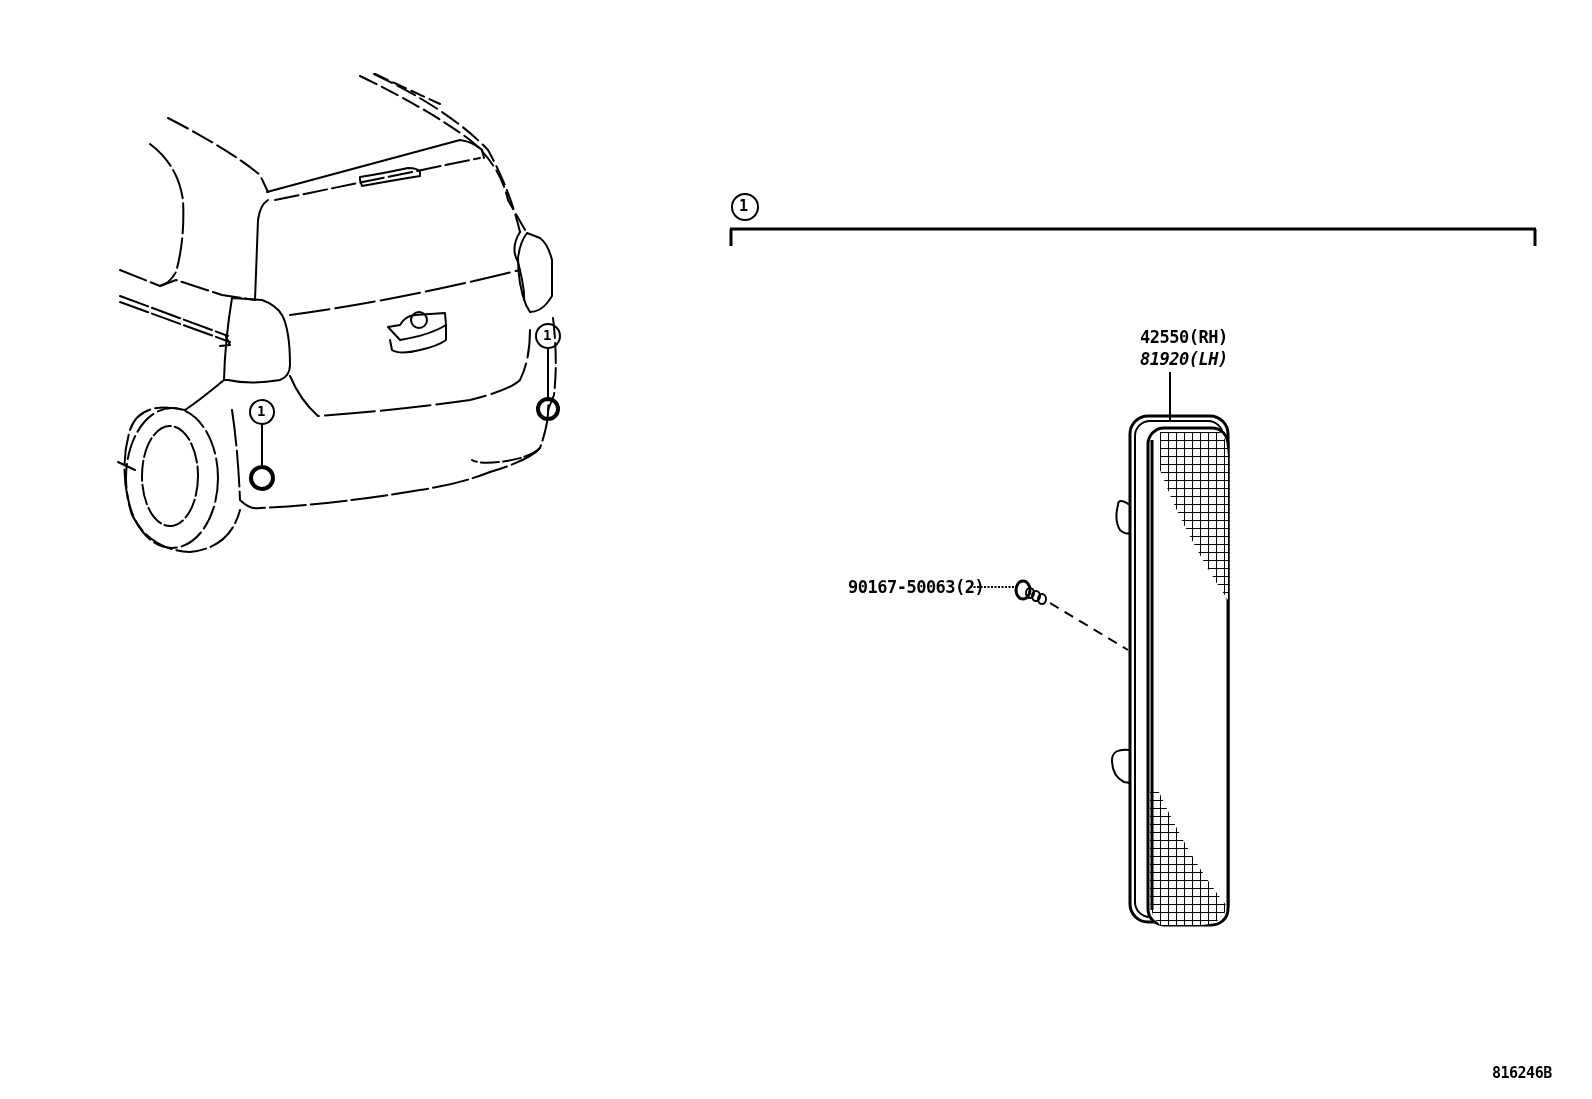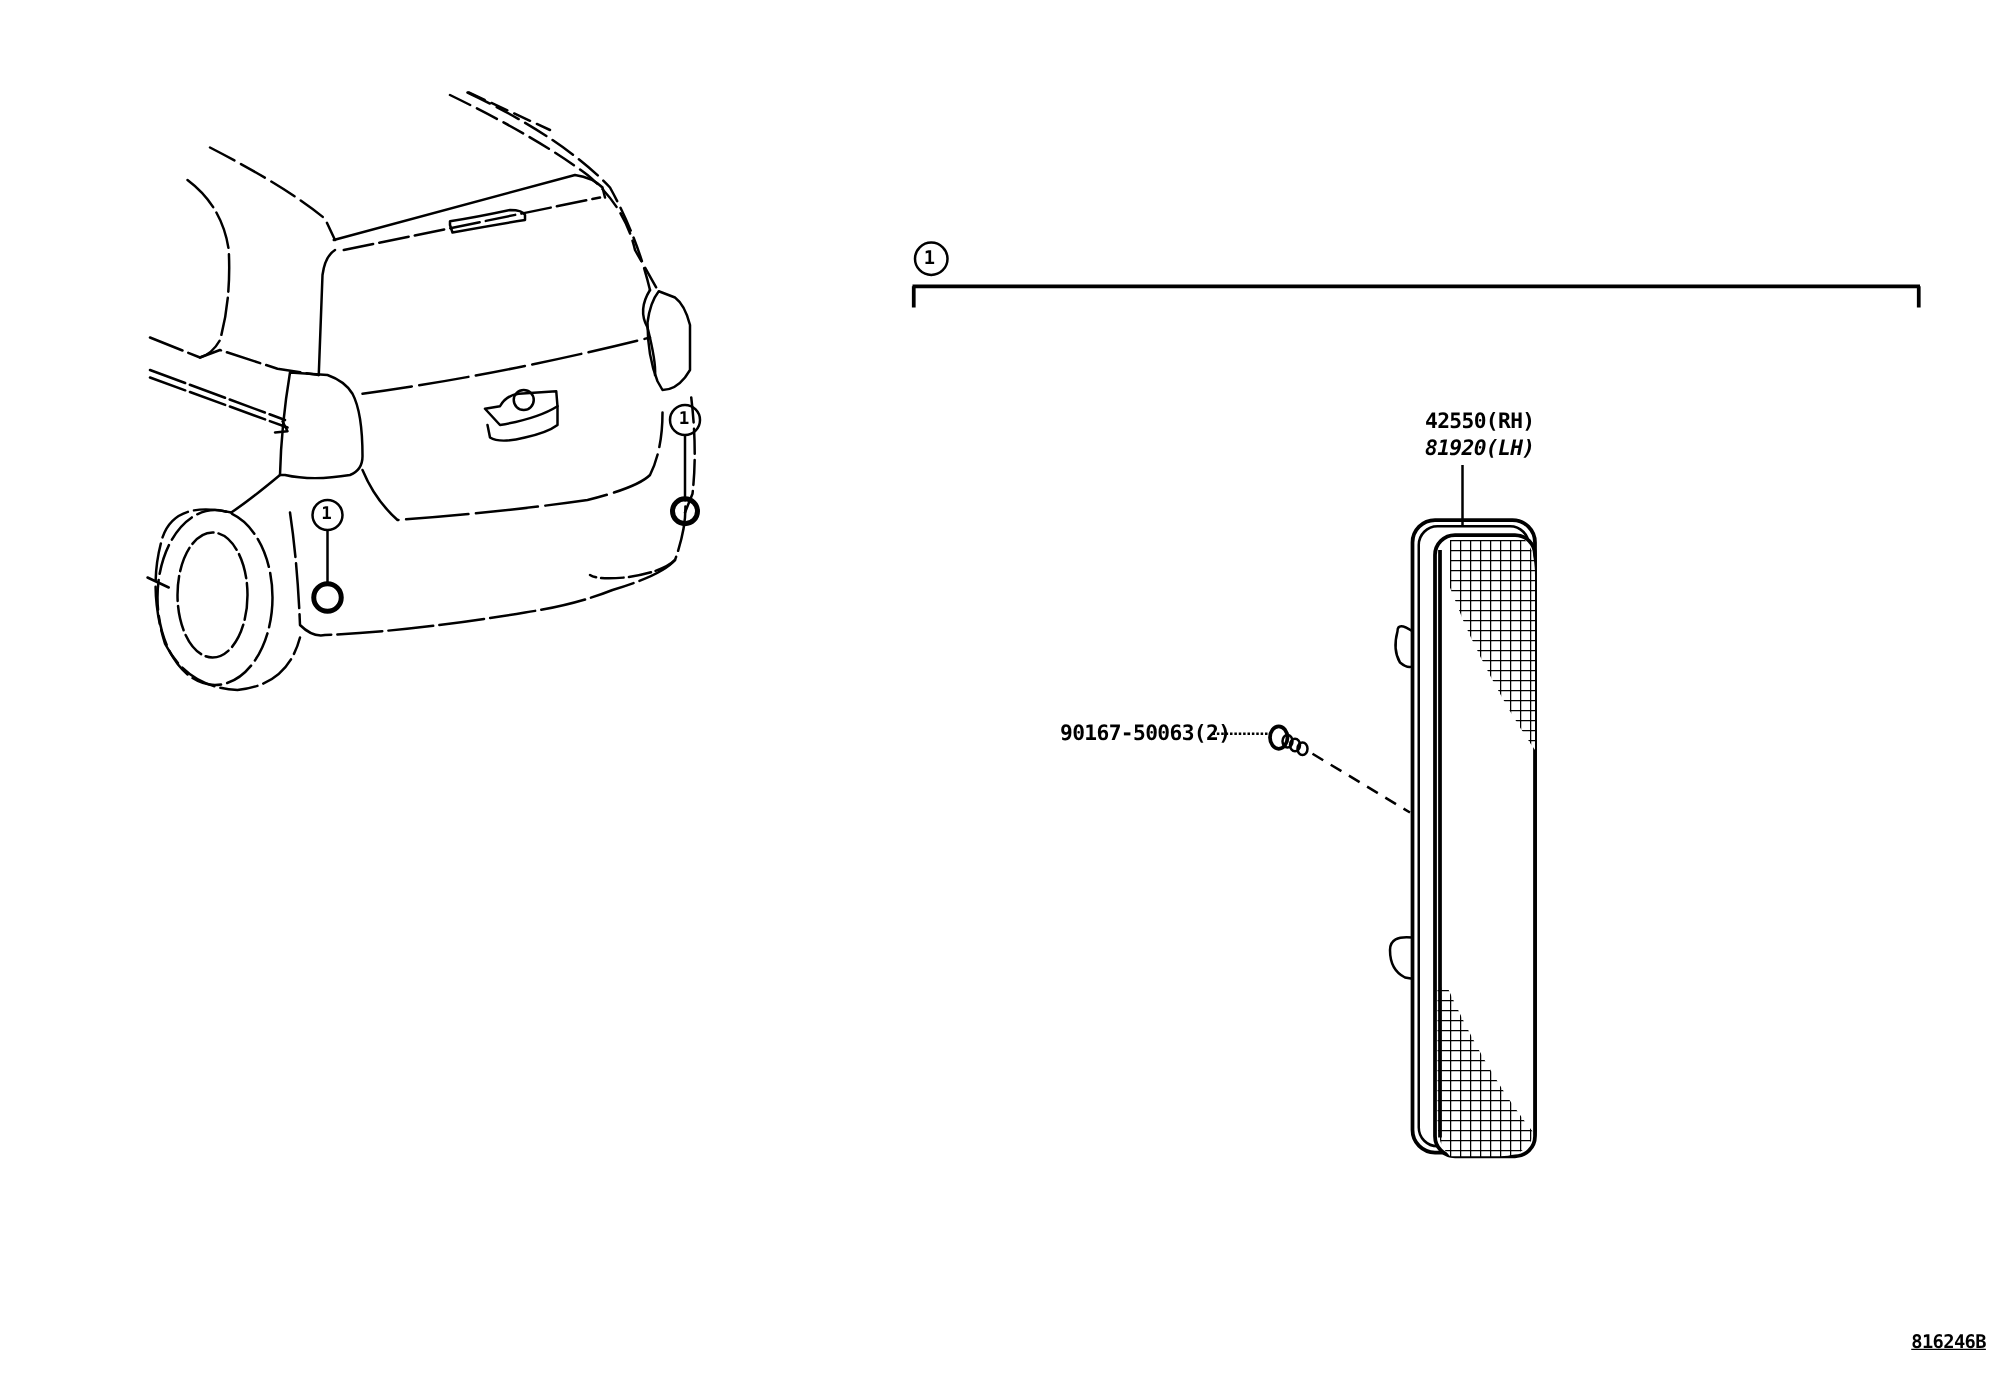--- a/index.html
+++ b/index.html
@@ -111,13 +111,13 @@
 
 <div class="lbl" style="left:739px; top:196px; font-size:15px;">1</div>
 <div class="lbl" style="left:257px; top:401px; font-size:14px;">1</div>
 <div class="lbl" style="left:543px; top:325px; font-size:14px;">1</div>
 
 <div class="lbl" style="left:1140px; top:327px;">42550(RH)</div>
 <div class="lbl" style="left:1140px; top:349px;font-style:italic;">81920(LH)</div>
 
 <div class="lbl" style="left:825px; top:577px;margin-left:23px;">90167-50063(2)</div>
 
-<div class="lbl lbl-small" style="left:1529px; top:1063px;text-decoration:underline;">816246B</div>
+<div class="lbl lbl-small" style="left:1492px; top:1063px;">816246B</div>
 
 </body></html>

